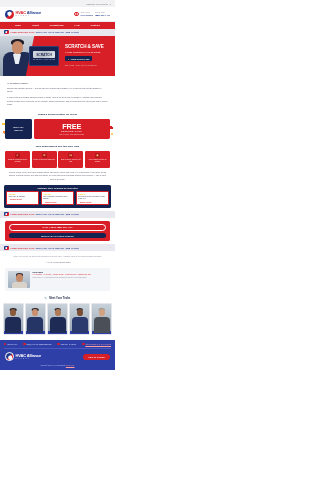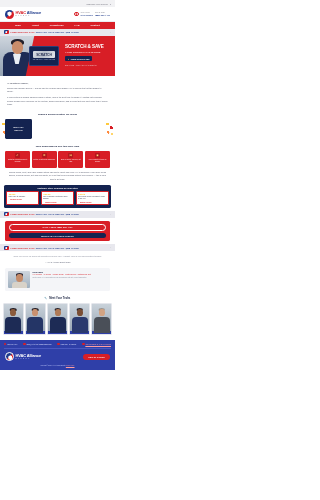--- a/index.html
+++ b/index.html
@@ -379,20 +379,25 @@
   <div class="sec-head">Today's spring scratch-off reveal</div>
 </div>
 
 <div class="reveal">
   <div class="confetti-l"></div>
   <div class="confetti-r"></div>
   <div class="reveal-left">
     <span class="reveal-left-a">WITH ANY</span>
     <span class="reveal-left-b">REPAIR</span>
   </div>
+  <div class="reveal-right">
+    <span class="reveal-big">FREE</span>
+    <span class="reveal-mid">SERVICE CALL</span>
+    <span class="reveal-small">$95 VALUE · NO OBLIGATION</span>
+  </div>
 </div>
 
 <div class="sec">
   <div class="sec-head">Why homeowners use this offer now</div>
 </div>
 <div class="features">
   <div class="feat">
     <span class="feat-icon">✔</span>
     <span class="feat-label">Catch the problem before it spreads</span>
   </div>

